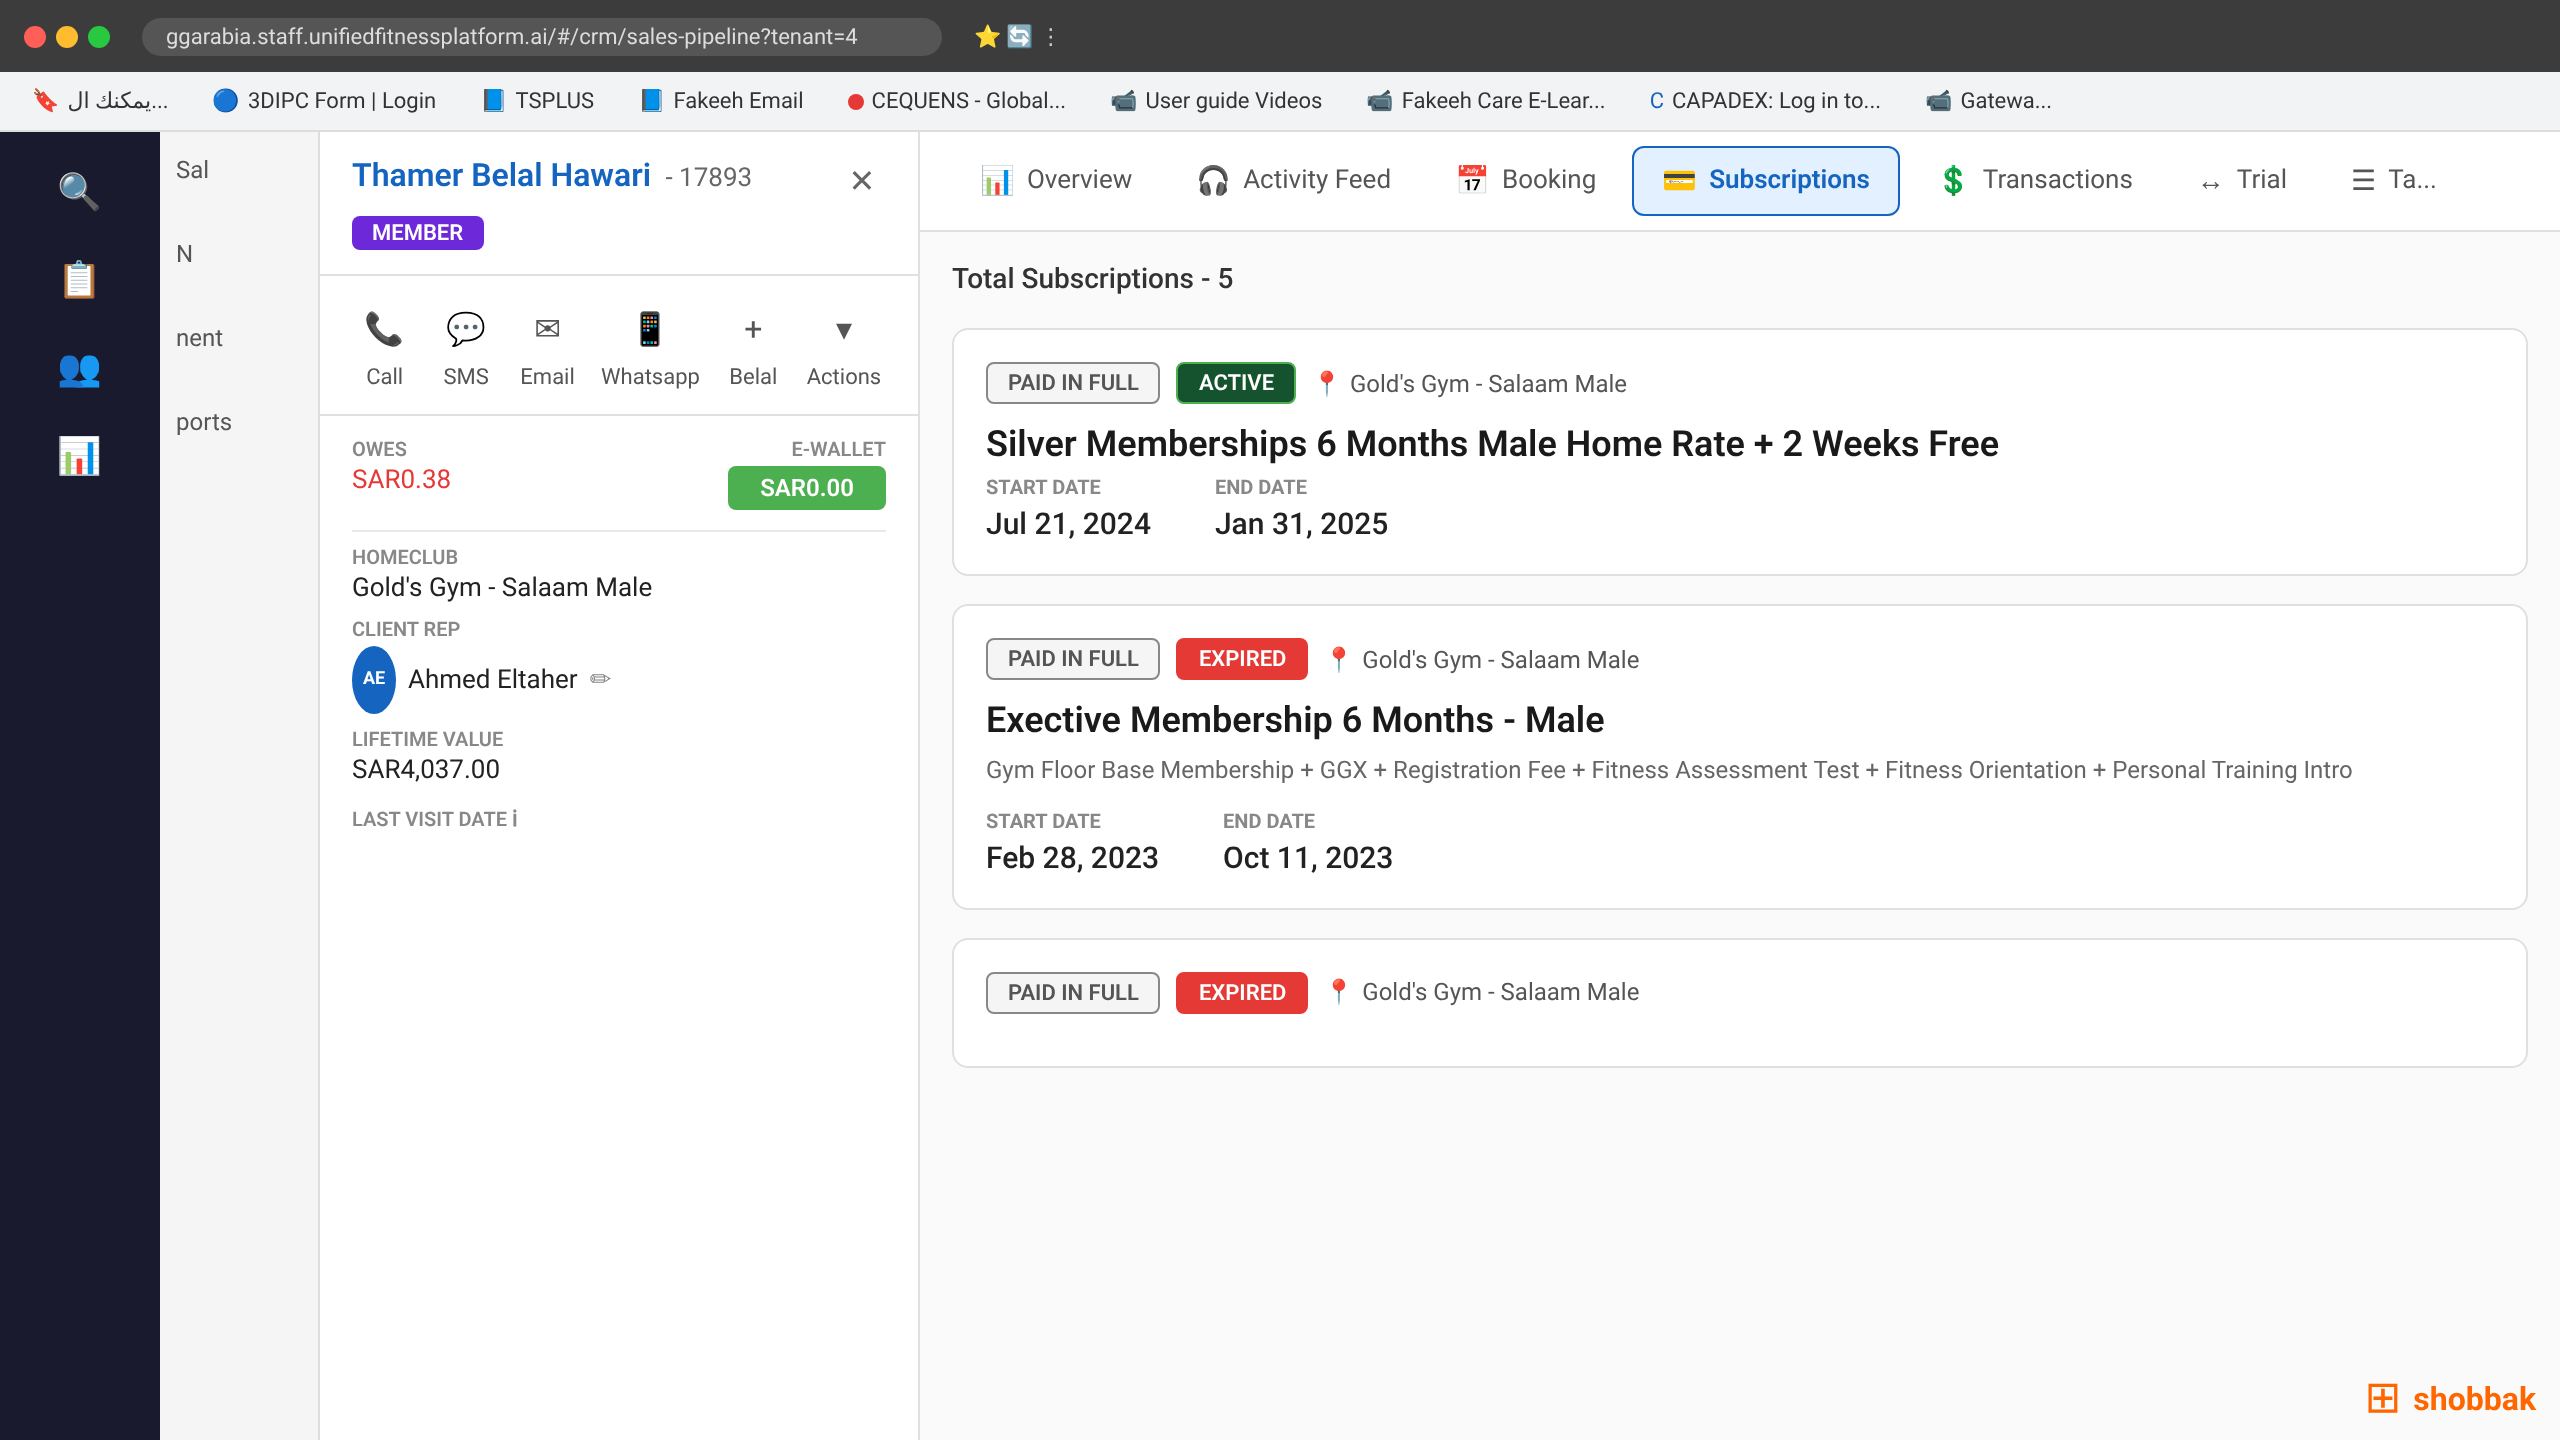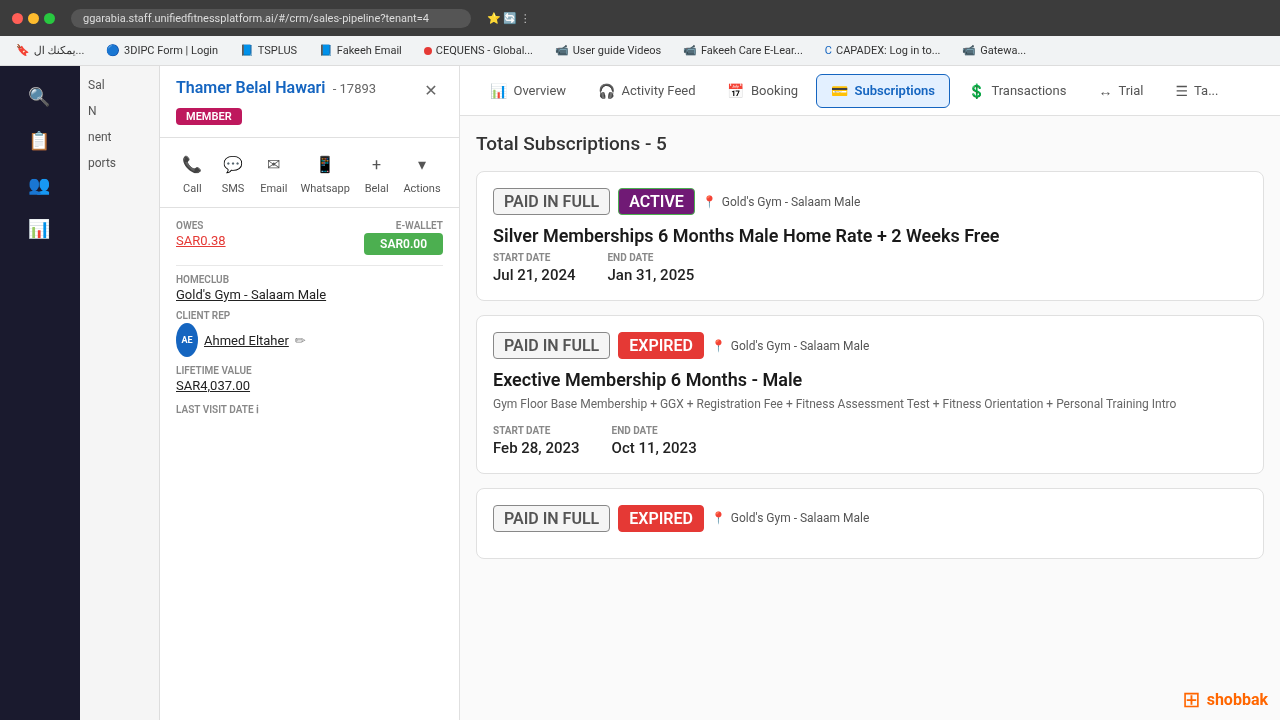--- a/index.html
+++ b/index.html
@@ -110,21 +110,21 @@
       color: #1565c0;
       font-size: 16px;
       font-weight: 600;
     }
     .member-id {
       color: #666;
       font-size: 13px;
       margin-left: 4px;
     }
     .member-badge {
-      background: #be185d;
+      background: #6d28d9;
       color: #fff;
       font-size: 11px;
       font-weight: 600;
       padding: 2px 10px;
       border-radius: 4px;
       margin-top: 6px;
       display: inline-block;
     }
     .close-btn {
       width: 24px;
@@ -201,21 +201,20 @@
     .info-label {
       font-size: 10px;
       font-weight: 600;
       color: #888;
       text-transform: uppercase;
       margin-bottom: 2px;
     }
     .info-value {
       font-size: 13px;
       color: #222;
-      text-decoration: underline;
     }
     .info-value.red { color: #e53935; }
 
     .e-wallet-btn {
       background: #4caf50;
       color: #fff;
       font-size: 12px;
       font-weight: 600;
       padding: 4px 16px;
       border-radius: 4px;
@@ -284,56 +283,56 @@
 
     
     .content-body {
       flex: 1;
       overflow-y: auto;
       padding: 16px;
       background: #fafafa;
     }
 
     .total-subscriptions {
-      font-size: 19px;
+      font-size: 14px;
       font-weight: 500;
       color: #333;
       margin-bottom: 16px;
     }
 
     
     .subscription-card {
       background: #fff;
       border: 1px solid #e0e0e0;
       border-radius: 8px;
       padding: 16px;
       margin-bottom: 14px;
     }
     .card-tags {
       display: flex;
       align-items: center;
       gap: 8px;
       margin-bottom: 10px;
     }
     .tag {
-      font-size: 16px;
+      font-size: 11px;
       font-weight: 600;
       padding: 3px 10px;
       border-radius: 4px;
       border: 1px solid;
     }
     .tag-paid {
       border-color: #888;
       color: #555;
       background: #f5f5f5;
     }
     .tag-active {
       border-color: #4caf50;
       color: #fff;
-      background: #701a75;
+      background: #14532d;
     }
     .tag-expired {
       border-color: #e53935;
       color: #fff;
       background: #e53935;
     }
     .location-tag {
       display: flex;
       align-items: center;
       gap: 4px;
@@ -422,21 +421,21 @@
 
 <div class="app-container">
 
   <div class="sidebar">
     <div class="sidebar-icon">🔍</div>
     <div class="sidebar-icon">📋</div>
     <div class="sidebar-icon">👥</div>
     <div class="sidebar-icon">📊</div>
   </div>
 
-  <div style="width:80px;background:#f5f5f5;border-right:1px solid #ddd;padding:8px 4px;display:flex;flex-direction:column;gap:4px;">
+  <div style="width:80px;background:#f5f5f5;border-right:1px solid #ddd;padding:8px 4px;display:flex;flex-direction:column;gap:20px;">
     <div style="font-size:12px;color:#555;padding:4px;">Sal</div>
     <div style="font-size:12px;color:#555;padding:4px;">N</div>
     <div style="font-size:12px;color:#555;padding:4px;">nent</div>
     <div style="font-size:12px;color:#555;padding:4px;">ports</div>
   </div>
 
   <div class="member-panel">
 
     <div class="member-header">
       <div class="member-header-top">

